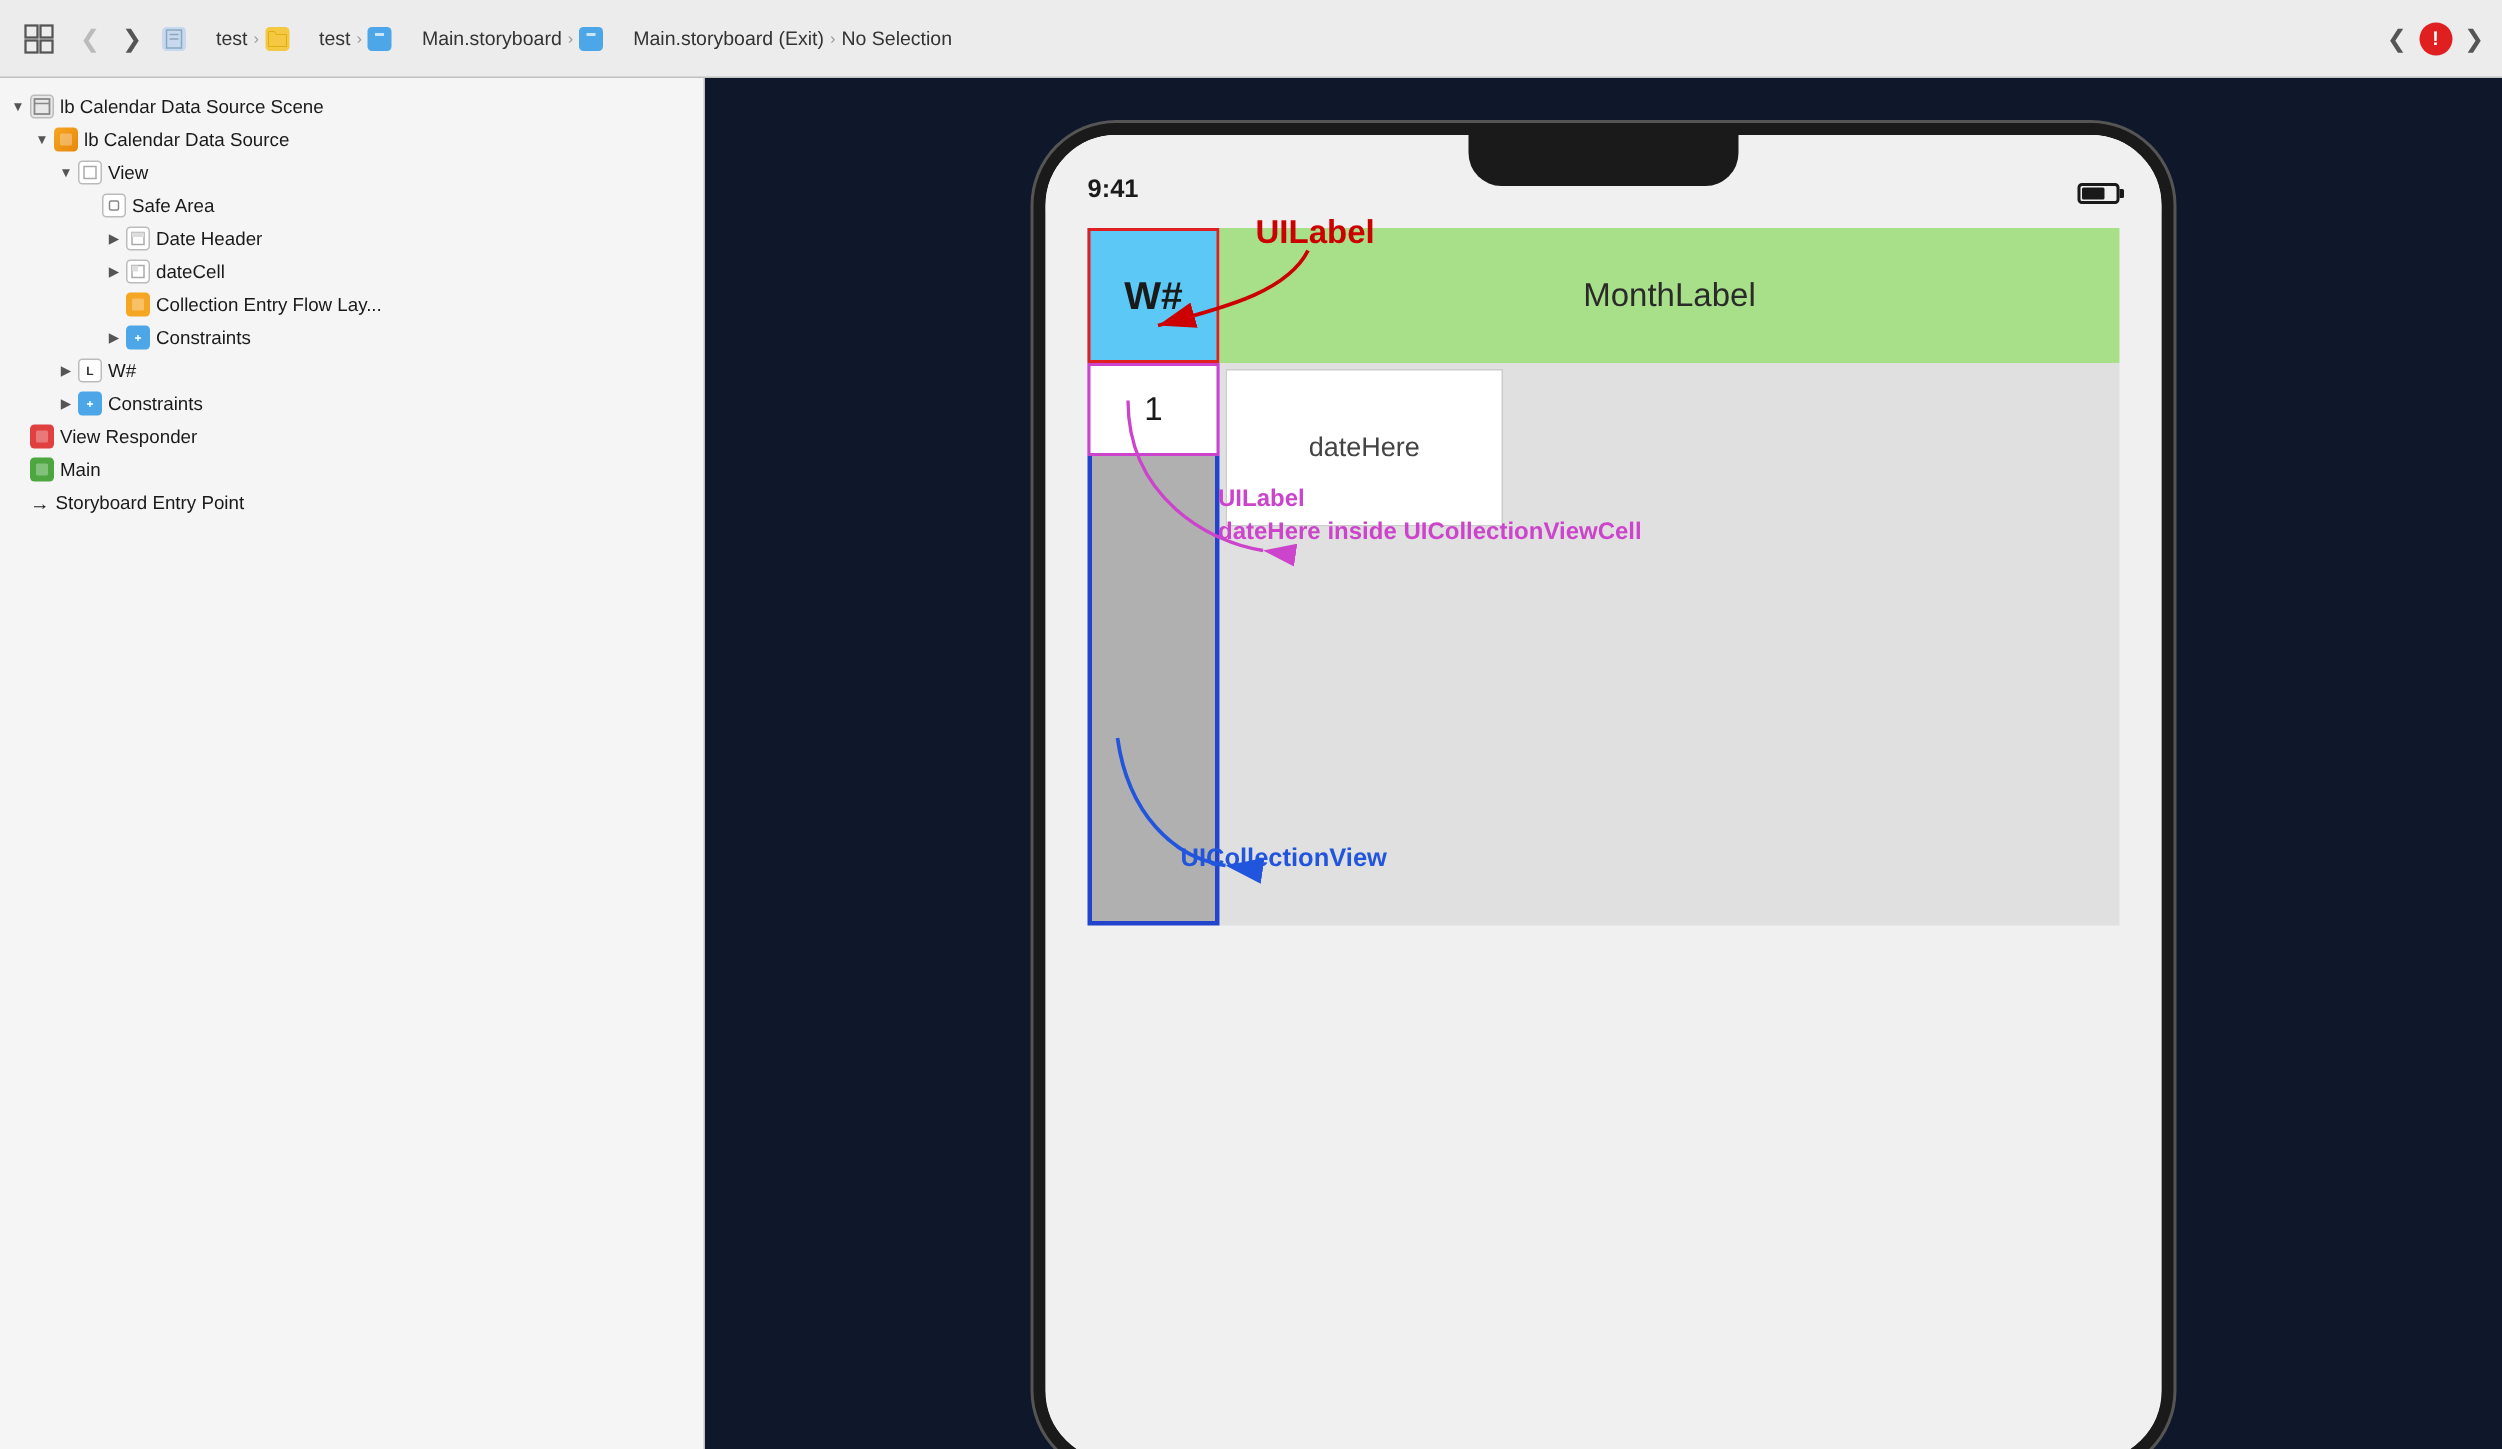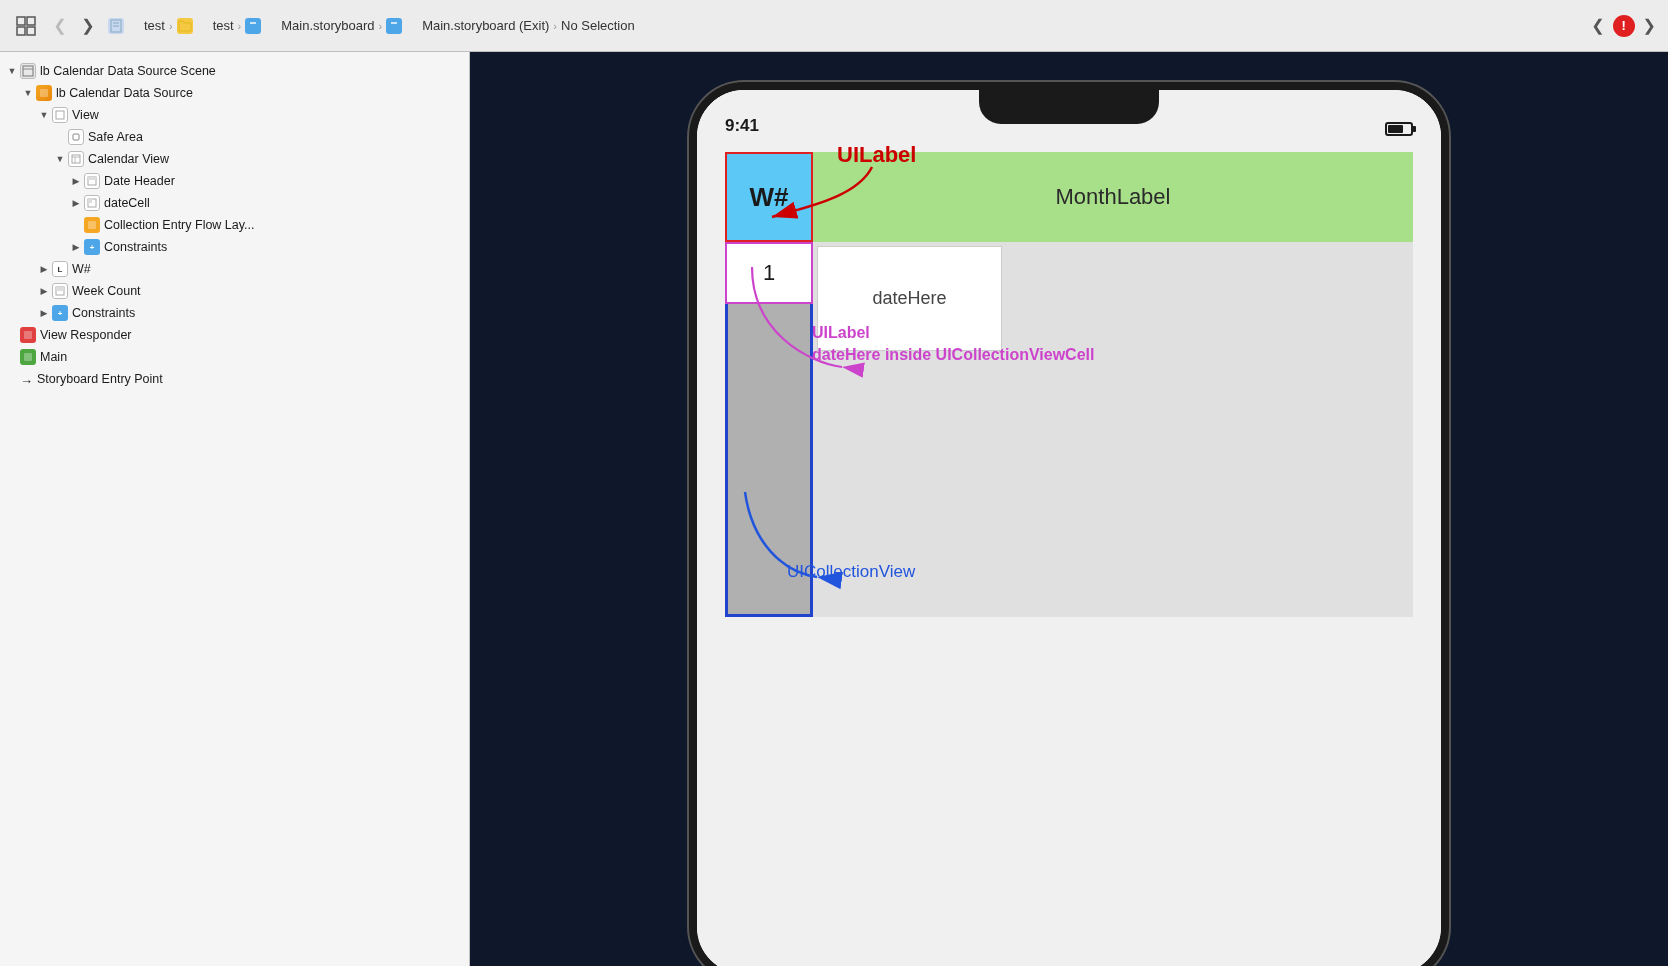--- a/index.html
+++ b/index.html
@@ -389,32 +389,20 @@
       <span class="tree-indent" style="width:52px"></span>
       <span class="tree-arrow leaf"></span>
       <span class="tree-icon" style="background:white;border:1px solid #bbb;">
         <svg width="10" height="10" viewBox="0 0 10 10">
             <rect x="2" y="2" width="6" height="6" fill="none" stroke="#888" stroke-width="1" rx="1"></rect>
           </svg>
       </span>
       <span class="tree-label">Safe Area</span>
     </div>
 
-    <div class="tree-item">
-      <span class="tree-indent" style="width:52px"></span>
-      <span class="tree-arrow open"></span>
-      <span class="tree-icon" style="background:white;border:1px solid #bbb;">
-        <svg width="10" height="10" viewBox="0 0 10 10">
-          <rect x="1" y="1" width="8" height="8" fill="none" stroke="#aaa" stroke-width="1"></rect>
-          <line x1="1" y1="3" x2="9" y2="3" stroke="#aaa" stroke-width="0.8"></line>
-          <line x1="4" y1="3" x2="4" y2="9" stroke="#aaa" stroke-width="0.8"></line>
-        </svg>
-      </span>
-      <span class="tree-label">Calendar View</span>
-    </div>
 
     <div class="tree-item">
       <span class="tree-indent" style="width:68px"></span>
       <span class="tree-arrow closed"></span>
       <span class="tree-icon" style="background:white;border:1px solid #bbb;">
         <svg width="10" height="10" viewBox="0 0 10 10">
           <rect x="1" y="1" width="8" height="8" fill="none" stroke="#aaa" stroke-width="1"></rect>
           <rect x="1" y="1" width="8" height="3" fill="#ddd"></rect>
         </svg>
       </span>
@@ -451,32 +439,20 @@
       <span class="tree-label">Constraints</span>
     </div>
 
     <div class="tree-item">
       <span class="tree-indent" style="width:36px"></span>
       <span class="tree-arrow closed"></span>
       <span class="tree-icon" style="background:white;border:1px solid #bbb;font-size:8px;font-weight:bold;color:#333;">L</span>
       <span class="tree-label">W#</span>
     </div>
 
-    <div class="tree-item">
-      <span class="tree-indent" style="width:36px"></span>
-      <span class="tree-arrow closed"></span>
-      <span class="tree-icon" style="background:white;border:1px solid #bbb;">
-        <svg width="10" height="10" viewBox="0 0 10 10">
-          <rect x="1" y="1" width="8" height="8" fill="none" stroke="#aaa" stroke-width="1"></rect>
-          <rect x="1" y="1" width="4" height="4" fill="#ddd"></rect>
-          <rect x="5" y="1" width="4" height="4" fill="#ddd"></rect>
-        </svg>
-      </span>
-      <span class="tree-label">Week Count</span>
-    </div>
 
     <div class="tree-item">
       <span class="tree-indent" style="width:36px"></span>
       <span class="tree-arrow closed"></span>
       <span class="tree-icon" style="background:#4da6e8;border-radius:3px;color:white;font-size:8px;font-weight:bold;">+</span>
       <span class="tree-label">Constraints</span>
     </div>
 
     <div class="tree-item">
       <span class="tree-indent" style="width:4px"></span>
@@ -559,21 +535,21 @@
                 <span>dateHere</span>
               </div>
             </div>
           </div>
 
           <div style="position:absolute; top:170px; left:115px; font-size:16px; font-weight:bold; color:#cc44cc; line-height:1.4; z-index:25;">
             <div>UILabel</div>
             <div>dateHere inside UICollectionViewCell</div>
           </div>
 
-          <div style="position:absolute; top:410px; left:90px; font-size:17px; font-weight:normal; color:#2255dd; z-index:25;">UICollectionView</div>
+          <div style="position:absolute; top:410px; left:90px; font-size:17px; font-weight:bold; color:#2255dd; z-index:25;">UICollectionView</div>
 
           <svg style="position:absolute;top:60px;left:0;width:450px;height:200px;z-index:22;pointer-events:none;">
             <defs>
               <marker id="magentaArrow" markerWidth="10" markerHeight="7" refX="0" refY="3.5" orient="auto">
                 <polygon points="10 0, 0 3.5, 10 7" fill="#cc44cc"></polygon>
               </marker>
             </defs>
             <path d="M 55 55 C 55 120, 110 150, 145 155" fill="none" stroke="#cc44cc" stroke-width="2.2" marker-end="url(#magentaArrow)"></path>
           </svg>
 

